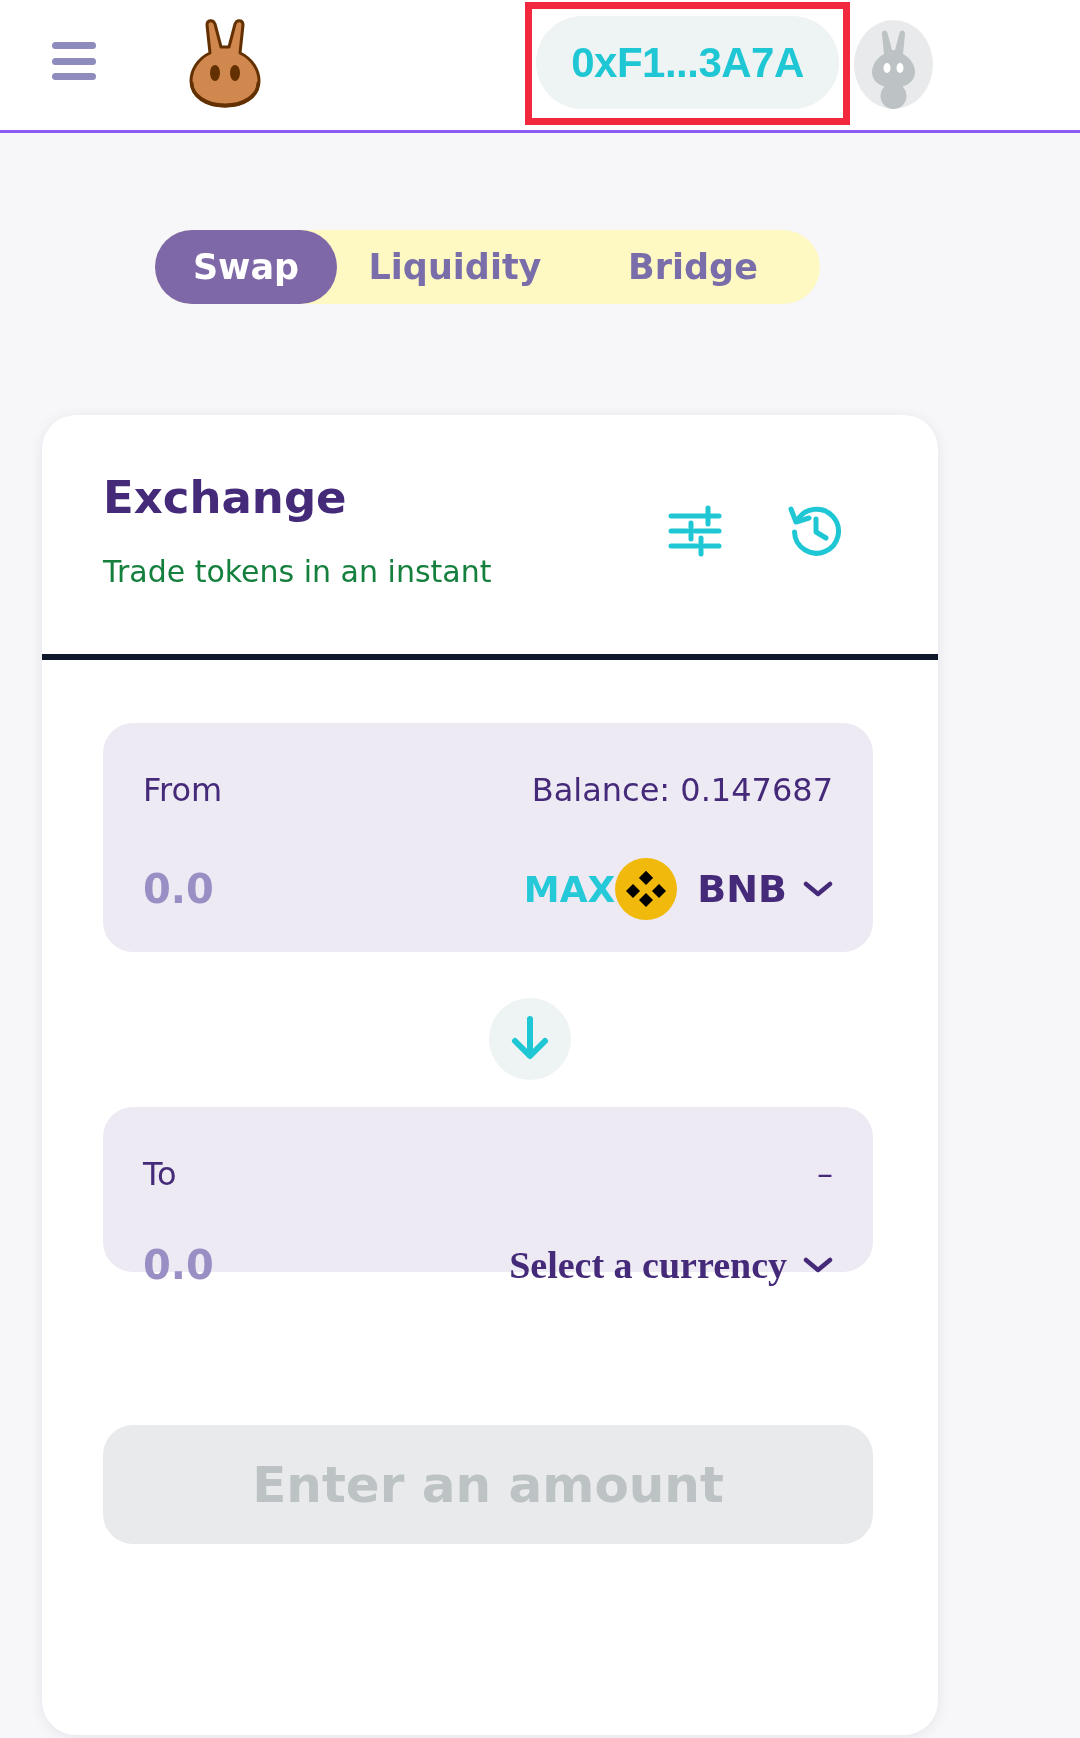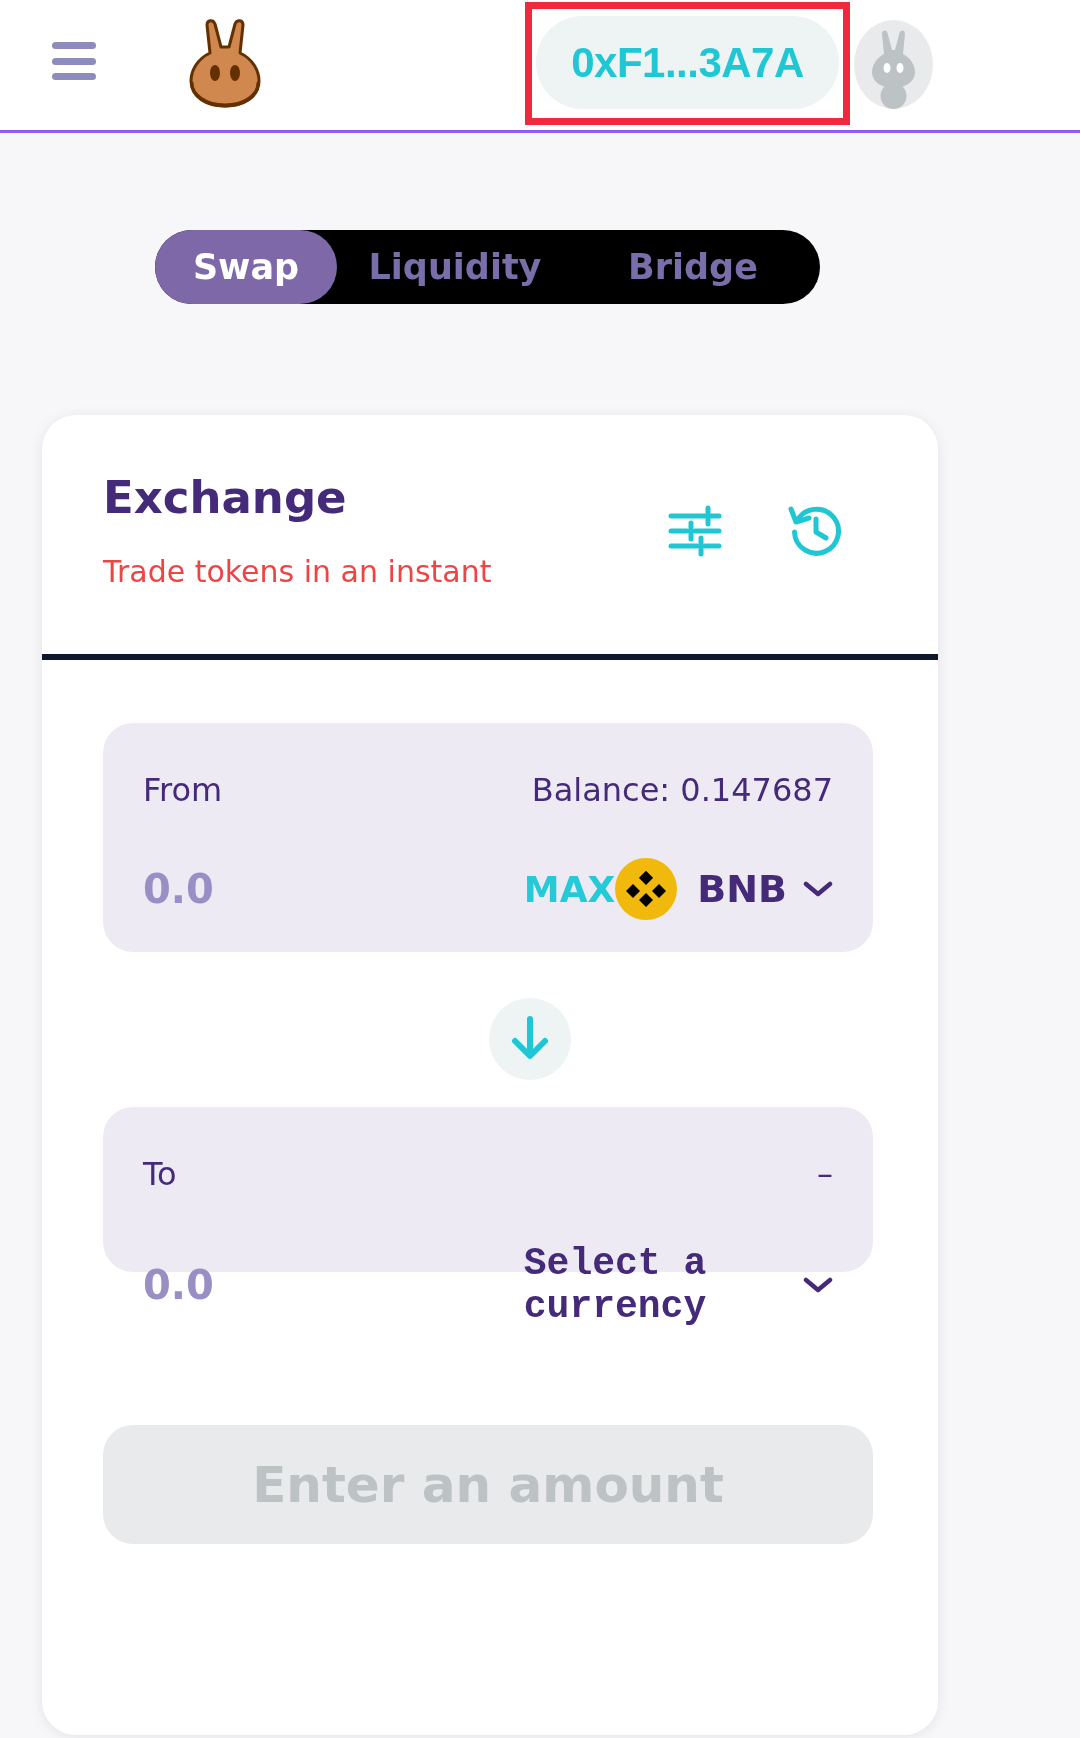--- a/index.html
+++ b/index.html
@@ -99,21 +99,21 @@
     cursor: pointer;
   }
 
   
   .tabs {
     position: absolute;
     left: 155px;
     top: 230px;
     width: 665px;
     height: 74px;
-    background: #000000;
+    background: #fef9c3;
     border-radius: 40px;
     display: flex;
     align-items: center;
   }
   .tab {
     height: 74px;
     display: flex;
     align-items: center;
     justify-content: center;
     font-size: 35px;
@@ -158,21 +158,21 @@
     top: 56px;
     font-size: 45px;
     font-weight: 700;
     color: #452a7a;
   }
   .card-subtitle {
     position: absolute;
     left: 61px;
     top: 139px;
     font-size: 30px;
-    color: #ef4444;
+    color: #15803d;
   }
 
   .icon-settings {
     position: absolute;
     left: 625px;
     top: 88px;
     width: 56px;
     height: 56px;
     cursor: pointer;
   }
@@ -280,21 +280,21 @@
     width: 30px;
     height: 18px;
   }
 
   .select-currency {
     display: flex;
     align-items: center;
     cursor: pointer;
     background: transparent;
     border: none;
-    font-family: Liberation Mono, monospace;
+    font-family: Liberation Serif, serif;
     text-align: center;
   }
   .select-currency .token-name { font-size: 38px; font-weight: 600; }
 
   
   .arrow-btn {
     position: absolute;
     left: 447px;
     top: 583px;
     width: 82px;

